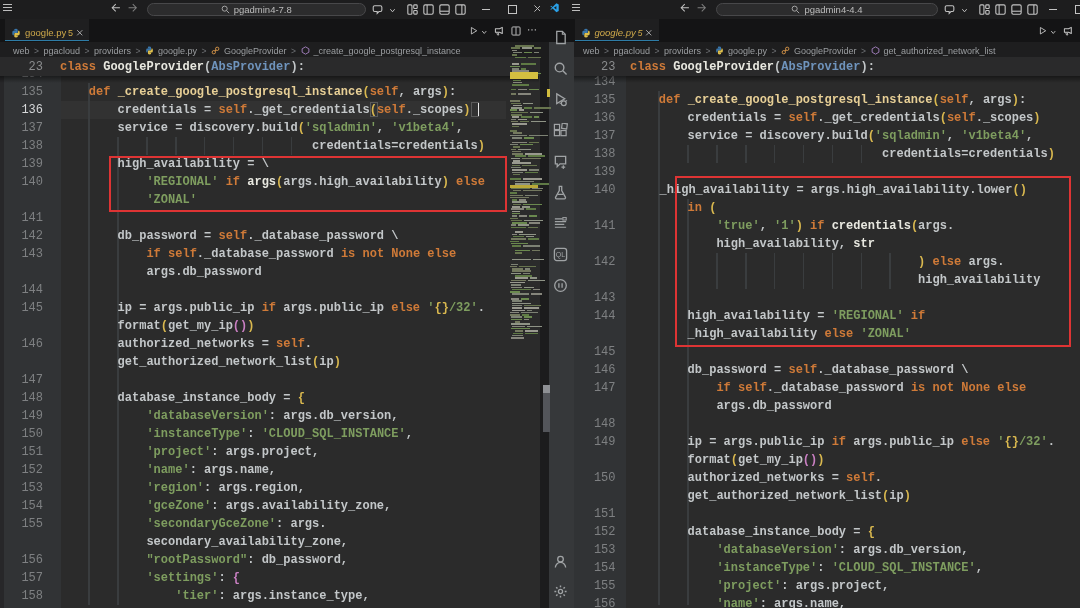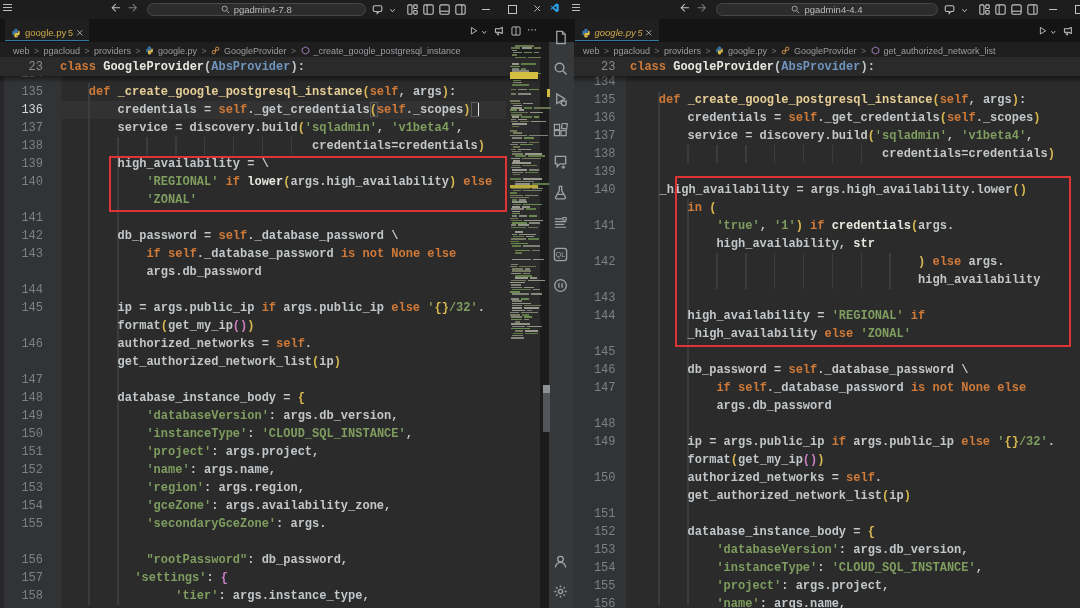--- a/index.html
+++ b/index.html
@@ -249,21 +249,21 @@
     <div class="cl" style="left:60px;top:83px;">    <span class="k">def </span><span class="f">_create_google_postgresql_instance</span><span class="b1">(</span><span class="k">self</span>, args<span class="b1">)</span>:</div>
     <div class="num" style="left:-17px;top:83px;">135</div>
     <div class="cl" style="left:60px;top:101px;">        credentials = <span class="k">self</span>._get_credentials<span class="b1">(</span><span class="k">self</span>._scopes<span class="b1">)</span></div>
     <div class="num cur" style="left:-17px;top:101px;">136</div>
     <div class="cl" style="left:60px;top:119px;">        service = discovery.build<span class="b1">(</span><span class="s">'sqladmin'</span>, <span class="s">'v1beta4'</span>,</div>
     <div class="num" style="left:-17px;top:119px;">137</div>
     <div class="cl" style="left:60px;top:137px;">                                   credentials=credentials<span class="b1">)</span></div>
     <div class="num" style="left:-17px;top:137px;">138</div>
     <div class="cl" style="left:60px;top:155px;">        high_availability = \</div>
     <div class="num" style="left:-17px;top:155px;">139</div>
-    <div class="cl" style="left:60px;top:173px;">            <span class="s">'REGIONAL'</span> <span class="k">if</span> <span class="w">lower</span><span class="b1">(</span>args.high_availability<span class="b1">)</span> <span class="k">else</span></div>
+    <div class="cl" style="left:60px;top:173px;">            <span class="s">'REGIONAL'</span> <span class="k">if</span> <span class="w">args</span><span class="b1">(</span>args.high_availability<span class="b1">)</span> <span class="k">else</span></div>
     <div class="num" style="left:-17px;top:173px;">140</div>
     <div class="cl" style="left:60px;top:191px;">            <span class="s">'ZONAL'</span></div>
     <div class="num" style="left:-17px;top:209px;">141</div>
     <div class="cl" style="left:60px;top:227px;">        db_password = <span class="k">self</span>._database_password \</div>
     <div class="num" style="left:-17px;top:227px;">142</div>
     <div class="cl" style="left:60px;top:245px;">            <span class="k">if</span> <span class="k">self</span>._database_password <span class="k">is</span> <span class="k">not</span> <span class="k">None</span> <span class="k">else</span></div>
     <div class="num" style="left:-17px;top:245px;">143</div>
     <div class="cl" style="left:60px;top:263px;">            args.db_password</div>
     <div class="num" style="left:-17px;top:281px;">144</div>
     <div class="cl" style="left:60px;top:299px;">        ip = args.public_ip <span class="k">if</span> args.public_ip <span class="k">else</span> <span class="s">'</span><span class="b1">{}</span><span class="s">/32'</span>.</div>
@@ -282,23 +282,24 @@
     <div class="cl" style="left:60px;top:443px;">            <span class="s">'project'</span>: args.project,</div>
     <div class="num" style="left:-17px;top:443px;">151</div>
     <div class="cl" style="left:60px;top:461px;">            <span class="s">'name'</span>: args.name,</div>
     <div class="num" style="left:-17px;top:461px;">152</div>
     <div class="cl" style="left:60px;top:479px;">            <span class="s">'region'</span>: args.region,</div>
     <div class="num" style="left:-17px;top:479px;">153</div>
     <div class="cl" style="left:60px;top:497px;">            <span class="s">'gceZone'</span>: args.availability_zone,</div>
     <div class="num" style="left:-17px;top:497px;">154</div>
     <div class="cl" style="left:60px;top:515px;">            <span class="s">'secondaryGceZone'</span>: args.</div>
     <div class="num" style="left:-17px;top:515px;">155</div>
+    <div class="cl" style="left:60px;top:533px;">            secondary_availability_zone,</div>
     <div class="cl" style="left:60px;top:551px;">            <span class="s">"rootPassword"</span>: db_password,</div>
     <div class="num" style="left:-17px;top:551px;">156</div>
-    <div class="cl" style="left:48px;top:569px;text-align:right;">            <span class="s">'settings'</span>: <span class="b2">{</span></div>
+    <div class="cl" style="left:60px;top:569px;text-align:right;">            <span class="s">'settings'</span>: <span class="b2">{</span></div>
     <div class="num" style="left:-17px;top:569px;">157</div>
     <div class="cl" style="left:60px;top:587px;">                <span class="s">'tier'</span>: args.instance_type,</div>
     <div class="num" style="left:-17px;top:587px;">158</div>
     <div class="num" style="left:555.5px;top:73px;">134</div>
     <div class="cl" style="left:630px;top:91px;">    <span class="k">def </span><span class="f">_create_google_postgresql_instance</span><span class="b1">(</span><span class="k">self</span>, args<span class="b1">)</span>:</div>
     <div class="num" style="left:555.5px;top:91px;">135</div>
     <div class="cl" style="left:630px;top:109px;">        credentials = <span class="k">self</span>._get_credentials<span class="b1">(</span><span class="k">self</span>._scopes<span class="b1">)</span></div>
     <div class="num" style="left:555.5px;top:109px;">136</div>
     <div class="cl" style="left:630px;top:127px;">        service = discovery.build<span class="b1">(</span><span class="s">'sqladmin'</span>, <span class="s">'v1beta4'</span>,</div>
     <div class="num" style="left:555.5px;top:127px;">137</div>

